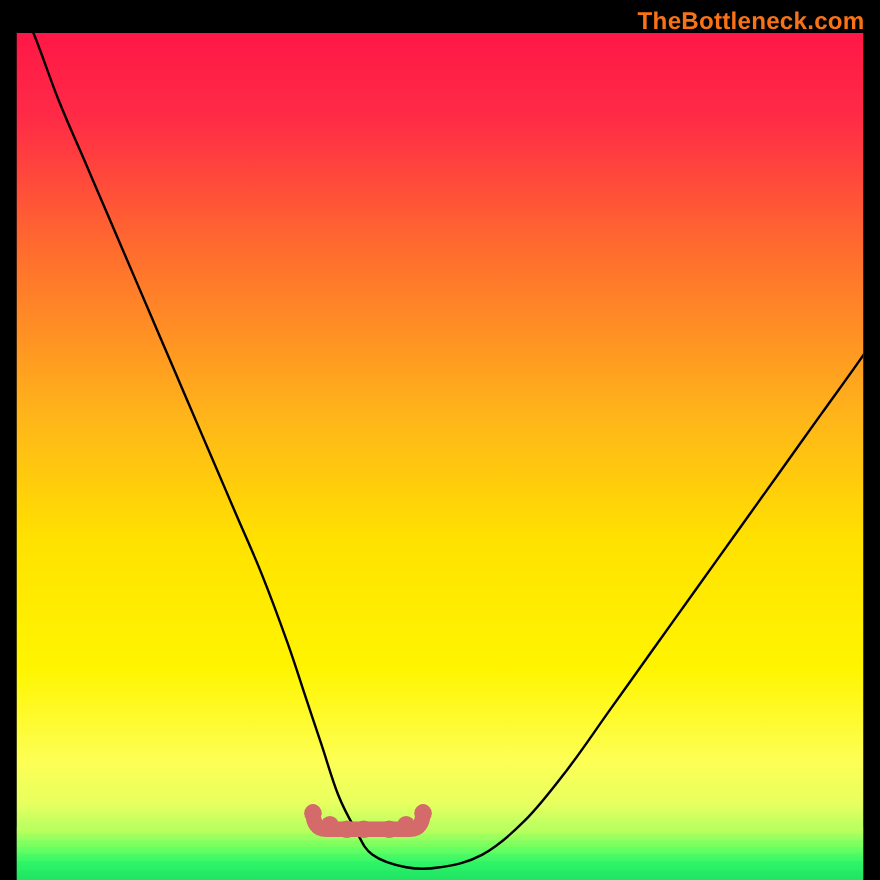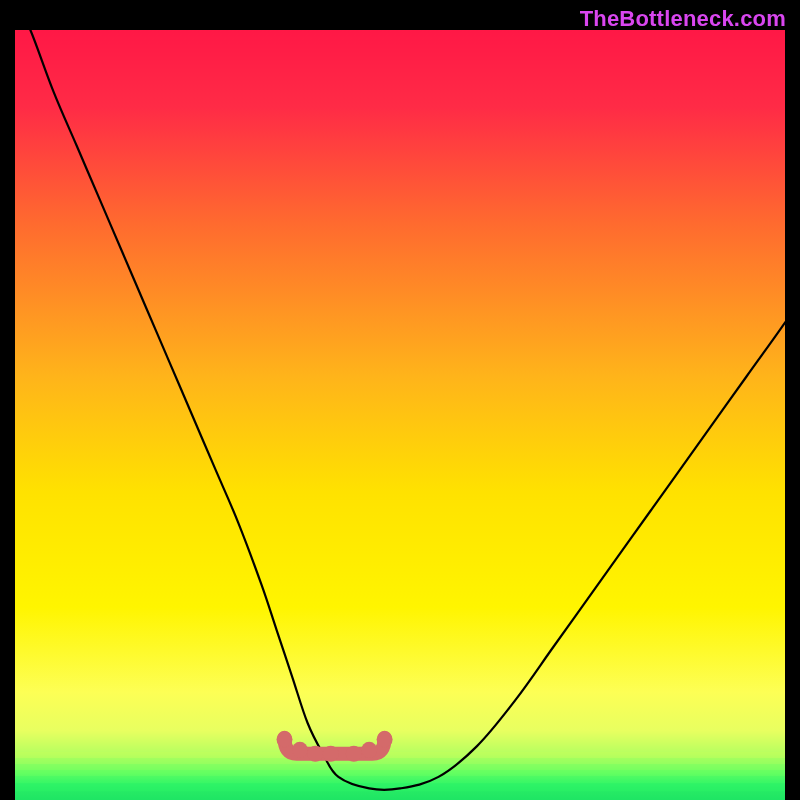--- a/index.html
+++ b/index.html
@@ -18,21 +18,21 @@
     height: 800px;
     background: #000;
   }
   .watermark {
     position: absolute;
     top: 6px;
     right: 14px;
     font-family: Arial, Helvetica, sans-serif;
     font-size: 22px;
     font-weight: bold;
-    color: #d946ef;
+    color: #f97316;
     letter-spacing: 0.2px;
     z-index: 10;
   }
   svg.plot {
     position: absolute;
     top: 30px;
     left: 15px;
     width: 770px;
     height: 770px;
     display: block;

